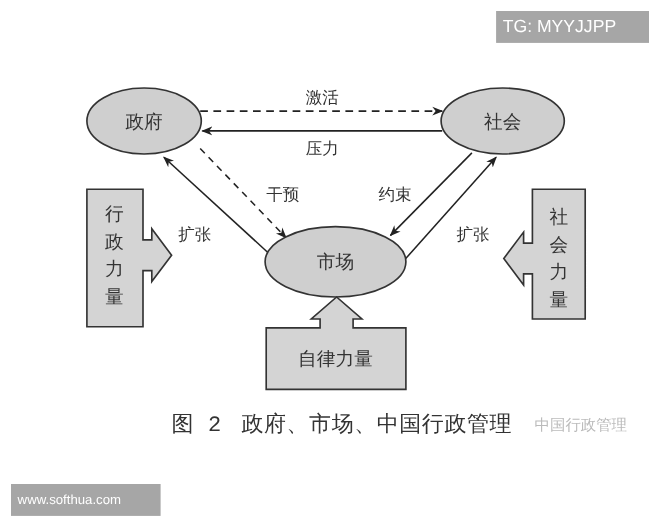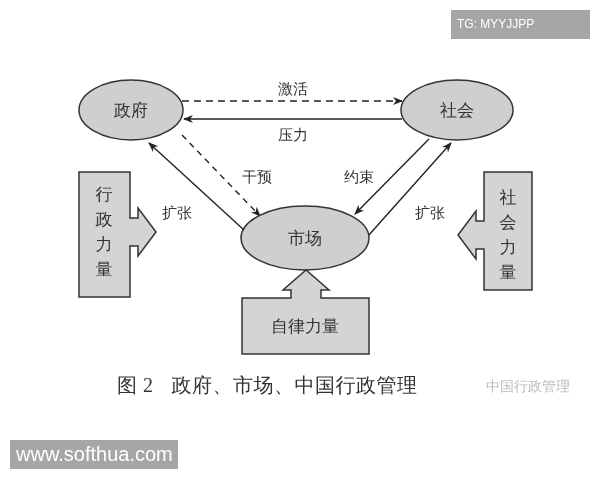--- a/index.html
+++ b/index.html
@@ -4,26 +4,26 @@
 <style>
   html, body { margin: 0; padding: 0; background: #ffffff; }
   body { width: 600px; height: 480px; position: relative; overflow: hidden;
          font-family: "DejaVu Serif", "Liberation Serif", serif; }
   #diagram { position: absolute; left: 0; top: 0; }
   .node-label { font-family: "DejaVu Serif", "Liberation Serif", serif; font-size: 17px; fill: #333; }
   .edge-label { font-family: "DejaVu Serif", "Liberation Serif", serif; font-size: 15px; fill: #333; }
   .box-label { font-family: "DejaVu Serif", "Liberation Serif", serif; font-size: 17px; fill: #333; }
   .caption { position: absolute; left: 117px; top: 372px; font-size: 20px; color: #333;
              font-family: "DejaVu Sans", "Liberation Sans", sans-serif; white-space: pre; letter-spacing: 0.5px; }
-  .caption .fig-num { font-family: Liberation Serif, serif; margin-right: 18px; }
+  .caption .fig-num { font-family: Liberation Mono, monospace; margin-right: 18px; margin-left: 39px; }
   .wm-tg { position: absolute; left: 451px; top: 10px; width: 139px; height: 29px; background: #a6a6a6;
-           color: #fff; font-family: "Liberation Sans", sans-serif; font-size: 12px; line-height: 29px;
+           color: #fff; font-family: "Liberation Sans", sans-serif; font-size: 16px; line-height: 29px;
            padding-left: 6px; box-sizing: border-box; }
-  .wm-site { position: absolute; left: 10px; top: 440px; width: 168px; height: 29px; background: #a6a6a6;
-             color: #fff; font-family: "Liberation Sans", sans-serif; font-size: 20px; line-height: 29px;
+  .wm-site { position: absolute; left: 10px; top: 440px; width: 136px; height: 29px; background: #a6a6a6;
+             color: #fff; font-family: "Liberation Sans", sans-serif; font-size: 12px; line-height: 29px;
              padding-left: 6px; box-sizing: border-box; }
   .wm-cn { position: absolute; left: 486px; top: 378px; font-size: 14px; color: #bbb;
            font-family: "DejaVu Sans", "Liberation Sans", sans-serif; }
 </style>
 </head>
 <body>
 
 <svg id="diagram" width="600" height="480" viewBox="0 0 600 480">
   <defs>
     <marker id="arrow" markerWidth="10" markerHeight="10" refX="9" refY="5" orient="auto" markerUnits="userSpaceOnUse">

